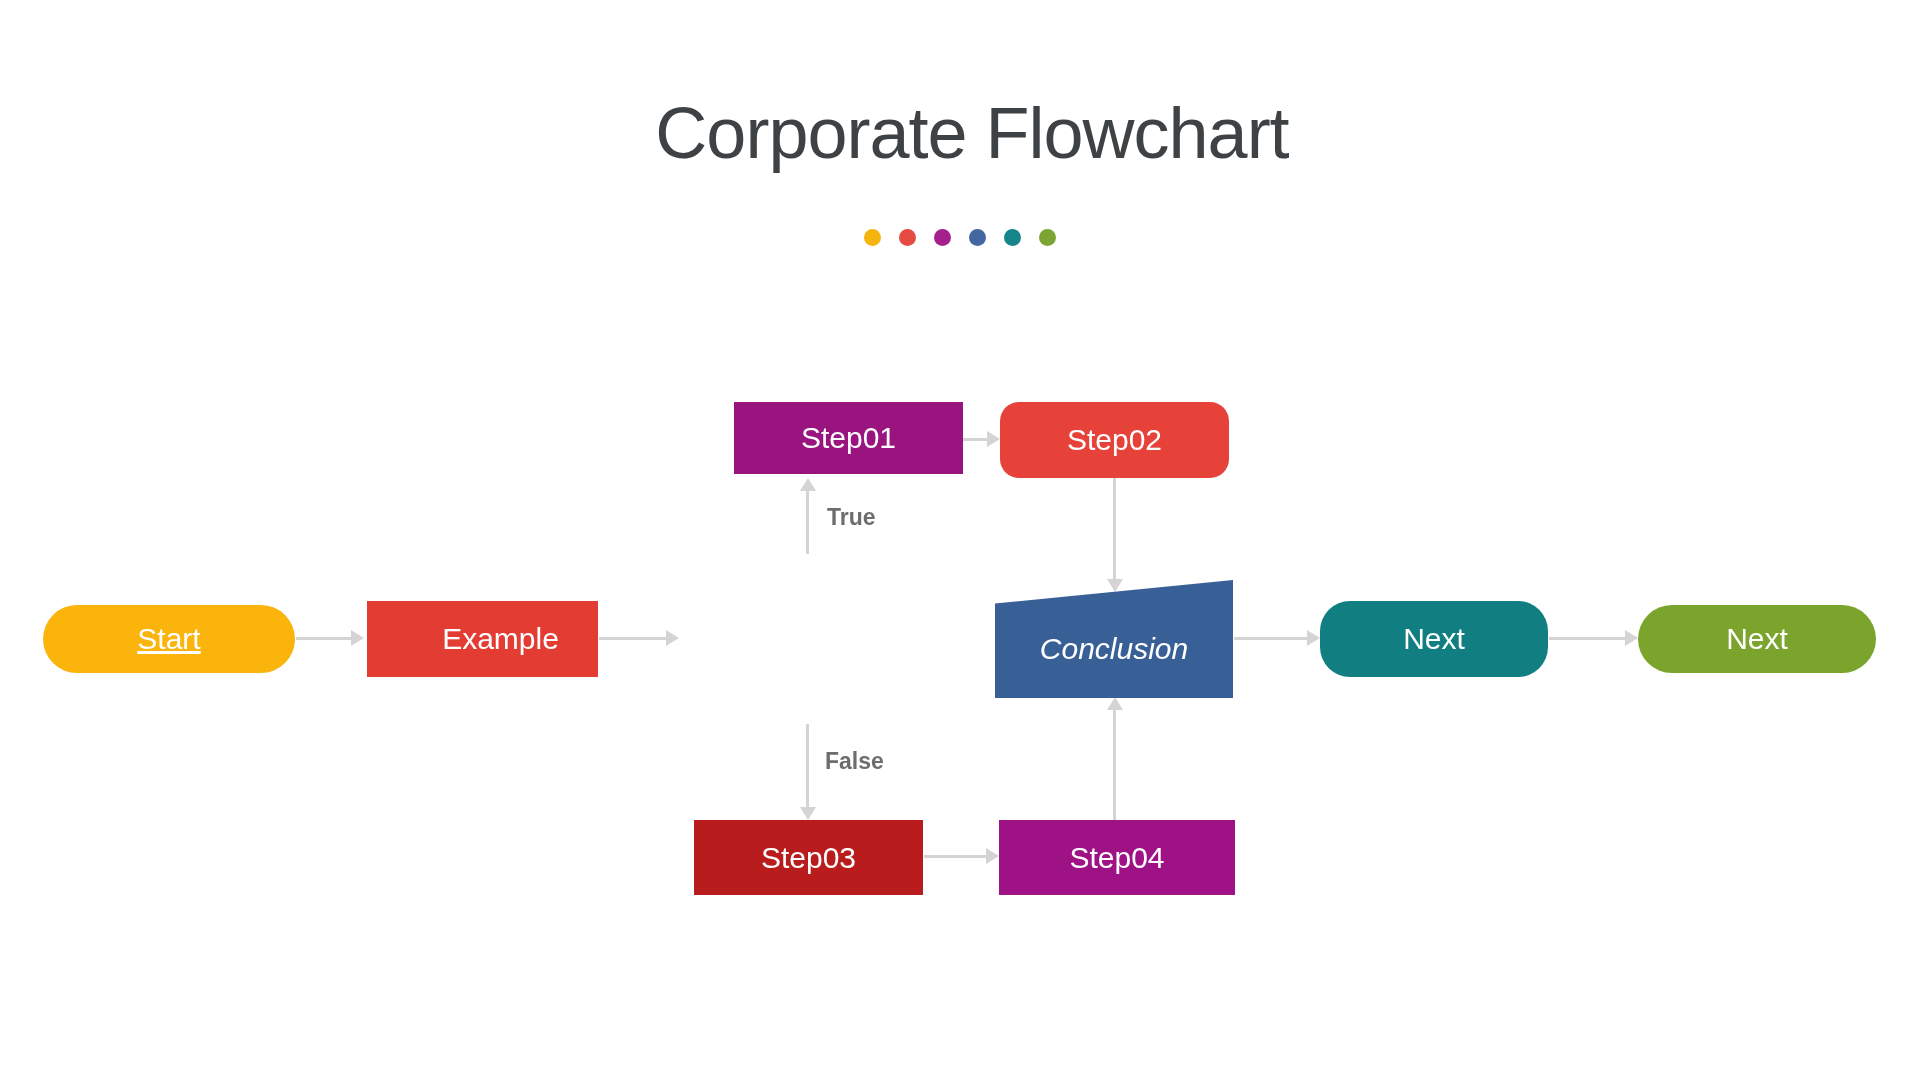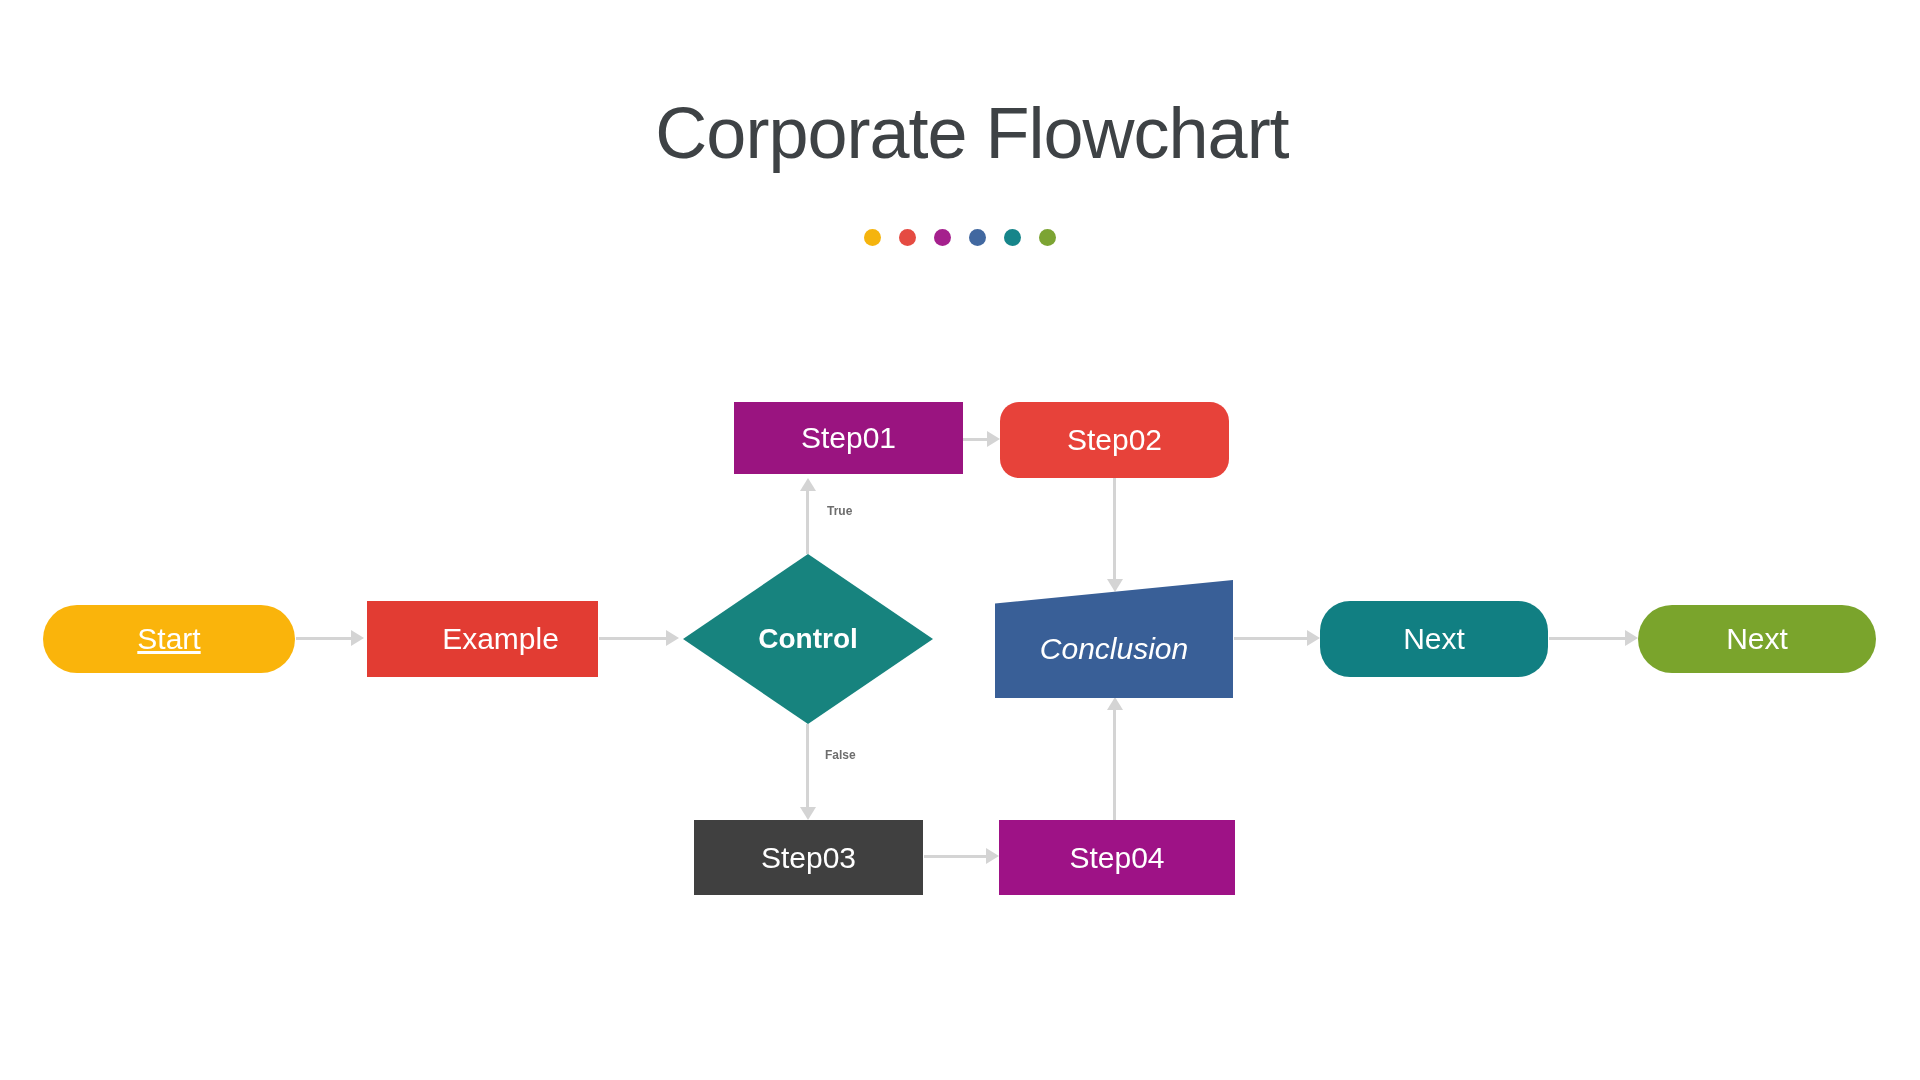--- a/index.html
+++ b/index.html
@@ -118,21 +118,21 @@
   #a-next-dane      { left: 1549px; top: 637px; width: 76px; }
   #a-step03-step04  { left: 924px;  top: 855px; width: 62px; }
   #a-control-step01 { left: 806px;  top: 491px; height: 63px; }
   #a-control-step03 { left: 806px;  top: 724px; height: 83px; }
   #a-step02-conclusion { left: 1113px; top: 478px; height: 101px; }
   #a-step04-conclusion { left: 1113px; top: 710px; height: 110px; }
 
   
   .edge-label {
     position: absolute;
-    font-size: 12px;
+    font-size: 23px;
     font-weight: bold;
     color: var(--edge-label, #6d6d6d);
   }
   #l-true  { left: 827px; top: 504px; }
   #l-false { left: 825px; top: 748px; }
 </style>
 </head>
 <body>
 
 <div class="canvas">
@@ -157,22 +157,21 @@
   <div class="av up" id="a-control-step01"></div>
   <div class="av down" id="a-control-step03"></div>
   <div class="av down" id="a-step02-conclusion"></div>
   <div class="av up" id="a-step04-conclusion"></div>
 
   <div class="edge-label" id="l-true">True</div>
   <div class="edge-label" id="l-false">False</div>
 
   <div class="node" id="n-start" style="background: rgb(250, 180, 11);">Start</div>
   <div class="node" id="n-example" style="background: rgb(226, 60, 51);">Example</div>
-  <div class="node" id="n-control" style="background: rgb(23, 131, 126);">Control</div>
   <div class="node" id="n-step01" style="background: rgb(154, 20, 128);">Step01</div>
   <div class="node" id="n-step02" style="background: rgb(231, 66, 58); border-radius: 19px;">Step02</div>
   <div class="node" id="n-conclusion" style="background: rgb(57, 95, 151);">Conclusion</div>
   <div class="node" id="n-next" style="background: rgb(17, 127, 130);">Next</div>
   <div class="node" id="n-dane" style="background: rgb(122, 164, 44);">Next</div>
-  <div class="node" id="n-step03" style="background: #404040;">Step03</div>
+  <div class="node" id="n-step03" style="background: #b91c1c;">Step03</div>
   <div class="node" id="n-step04" style="background: rgb(158, 18, 134);">Step04</div>
 
 </div>
 
 </body></html>

